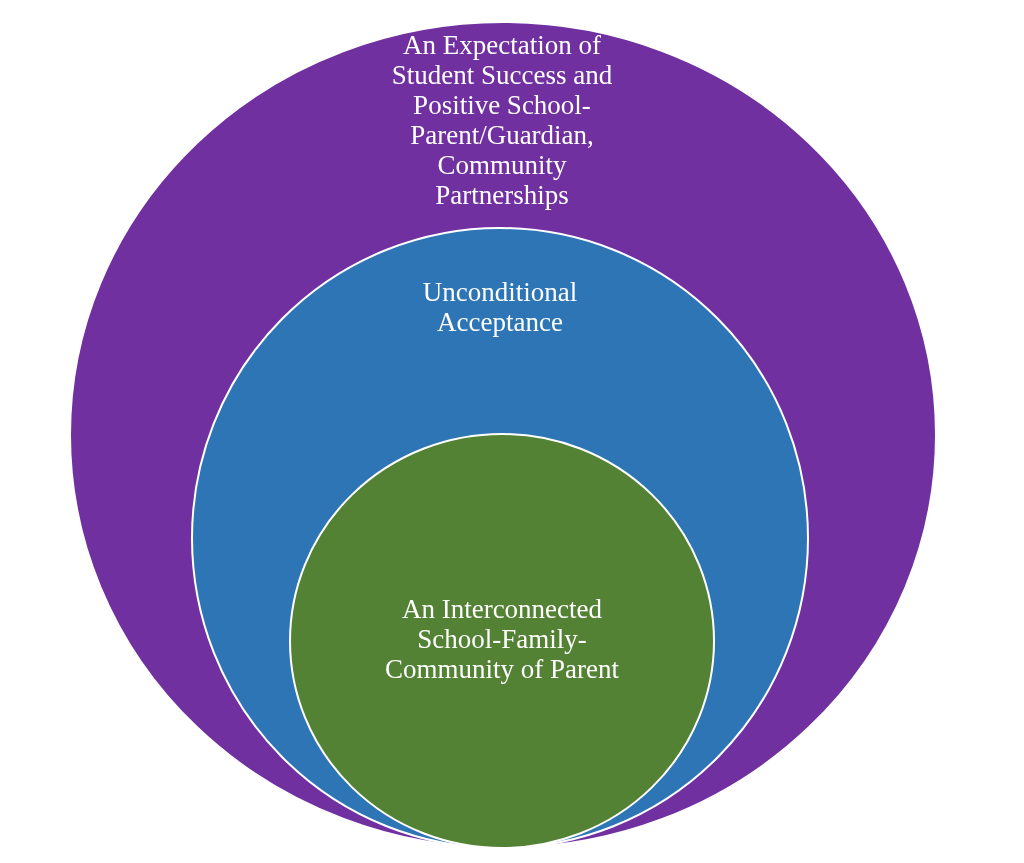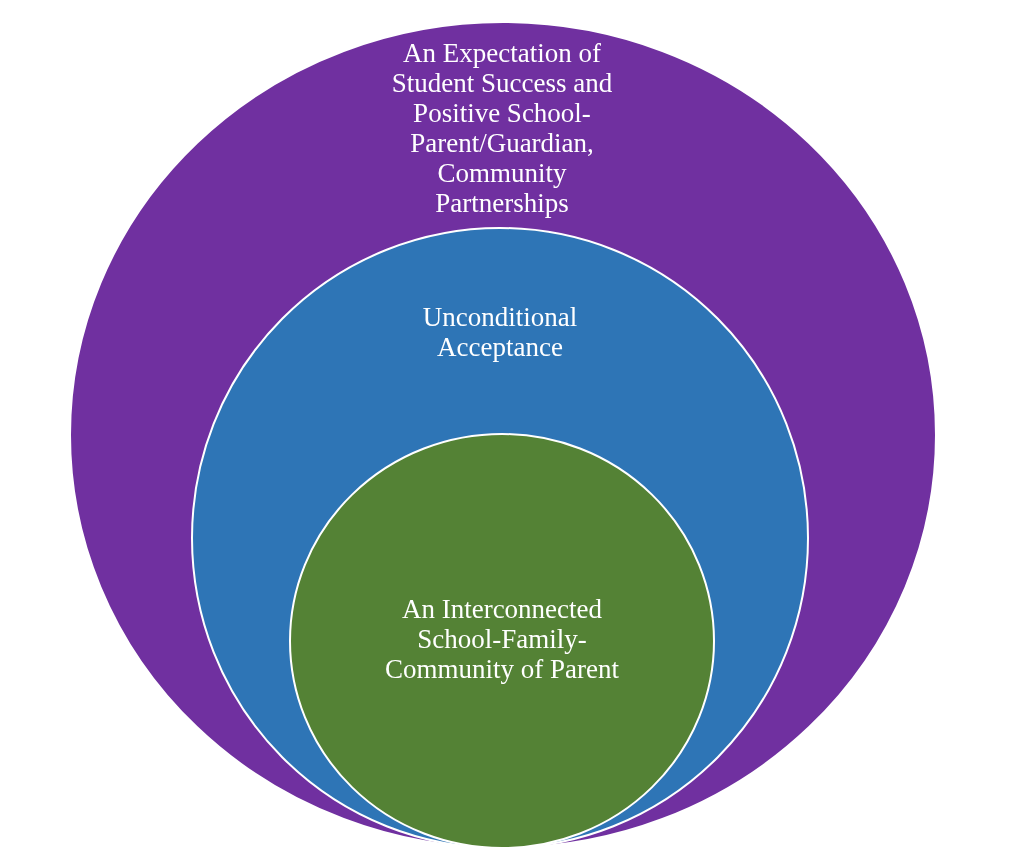--- a/index.html
+++ b/index.html
@@ -26,25 +26,24 @@
       font-family: "Liberation Serif", "DejaVu Serif", serif;
       font-size: 27px;
       line-height: 30px;
       text-align: center;
       white-space: pre-line;
     }
     #label-outer {
       left: 352px;
       top: 30px;
       width: 300px;
-      margin-top: 8px;
     }
     #label-middle {
       left: 350px;
-      top: 302px;
+      top: 277px;
       width: 300px;
     }
     #label-inner {
       left: 352px;
       top: 594px;
       width: 300px;
     }
   </style>
 </head>
 <body>

